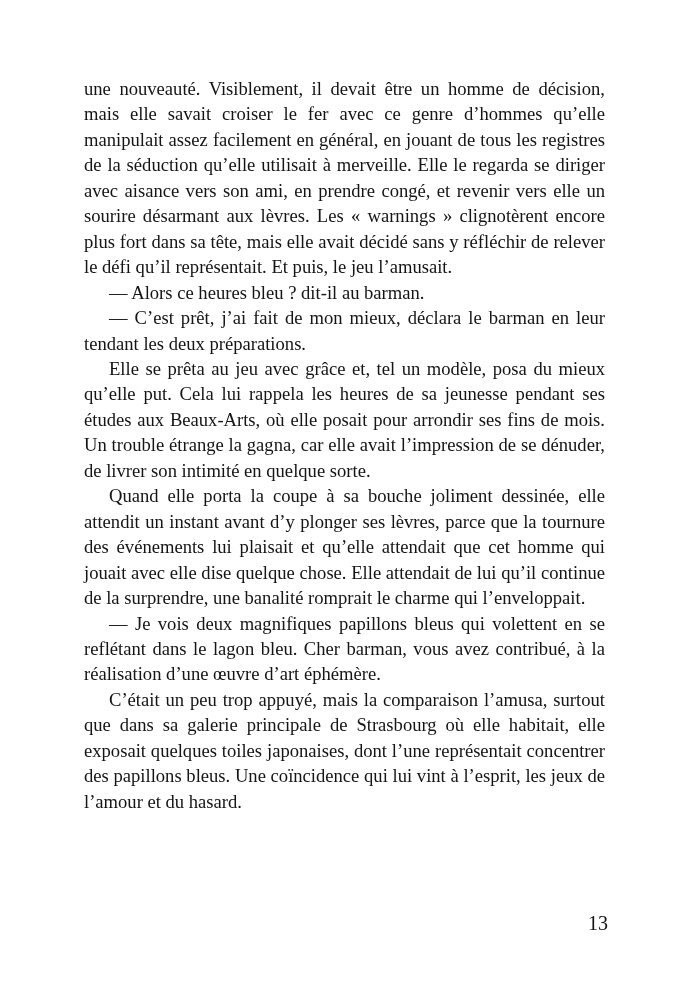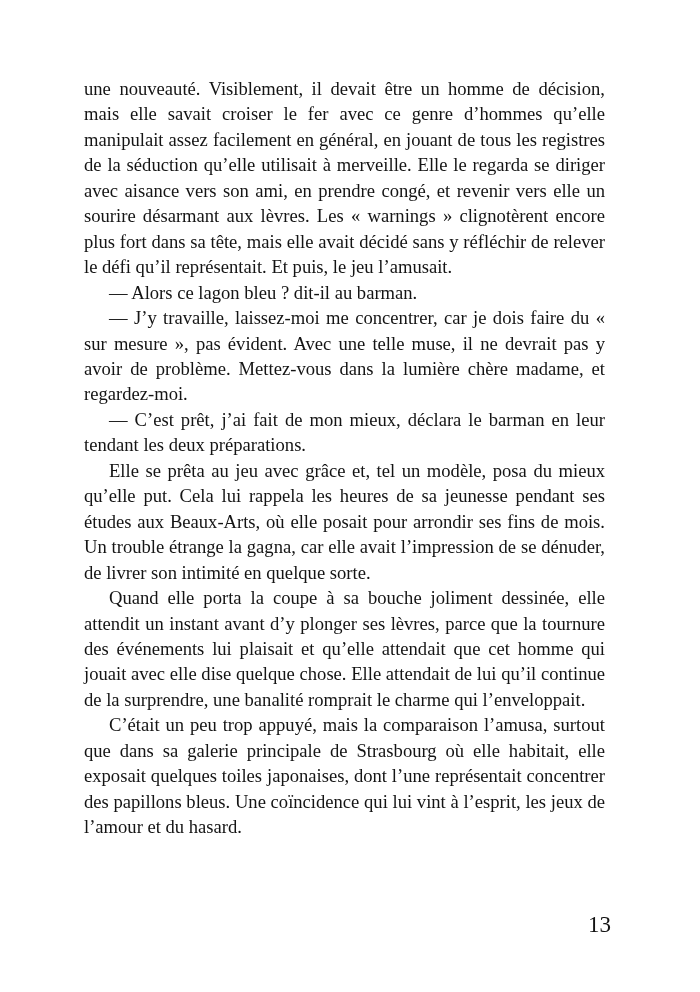--- a/index.html
+++ b/index.html
@@ -37,31 +37,31 @@
       text-indent: 25px;
     }
     .text-block p.first {
       text-indent: 0;
     }
     .page-number {
       position: absolute;
       left: 588px;
       top: 912px;
       font-family: "Liberation Serif", "DejaVu Serif", serif;
-      font-size: 23px;
+      font-size: 20px;
       color: #141414;
     }
   </style>
 </head>
 <body>
 
 <div class="page">
   <div class="text-block">
     <p class="first">une nouveauté. Visiblement, il devait être un homme de décision, mais elle savait croiser le fer avec ce genre d’hommes qu’elle manipulait assez facilement en général, en jouant de tous les registres de la séduction qu’elle utilisait à merveille. Elle le regarda se diriger avec aisance vers son ami, en prendre congé, et revenir vers elle un sourire désarmant aux lèvres. Les « warnings » clignotèrent encore plus fort dans sa tête, mais elle avait décidé sans y réfléchir de relever le défi qu’il représentait. Et puis, le jeu l’amusait.</p>
-    <p>— Alors ce lagon bleu ? dit-il au barman.</p>
-    <p>— J’y travaille, laissez-moi me concentrer, car je dois faire du « sur mesure », pas évident. Avec une telle muse, il ne devrait pas y avoir de problème. Mettez-vous dans la lumière chère madame, et regardez-moi.</p>
+    <p>— Alors ce heures bleu ? dit-il au barman.</p>
     <p>— C’est prêt, j’ai fait de mon mieux, déclara le barman en leur tendant les deux préparations.</p>
     <p>Elle se prêta au jeu avec grâce et, tel un modèle, posa du mieux qu’elle put. Cela lui rappela les heures de sa jeunesse pendant ses études aux Beaux-Arts, où elle posait pour arrondir ses fins de mois. Un trouble étrange la gagna, car elle avait l’impression de se dénuder, de livrer son intimité en quelque sorte.</p>
     <p>Quand elle porta la coupe à sa bouche joliment dessinée, elle attendit un instant avant d’y plonger ses lèvres, parce que la tournure des événements lui plaisait et qu’elle attendait que cet homme qui jouait avec elle dise quelque chose. Elle attendait de lui qu’il continue de la surprendre, une banalité romprait le charme qui l’enveloppait.</p>
+    <p>— Je vois deux magnifiques papillons bleus qui volettent en se reflétant dans le lagon bleu. Cher barman, vous avez contribué, à la réalisation d’une œuvre d’art éphémère.</p>
     <p>C’était un peu trop appuyé, mais la comparaison l’amusa, surtout que dans sa galerie principale de Strasbourg où elle habitait, elle exposait quelques toiles japonaises, dont l’une représentait concentrer des papillons bleus. Une coïncidence qui lui vint à l’esprit, les jeux de l’amour et du hasard.</p>
   </div>
   <div class="page-number">13</div>
 </div>
 
 </body></html>

